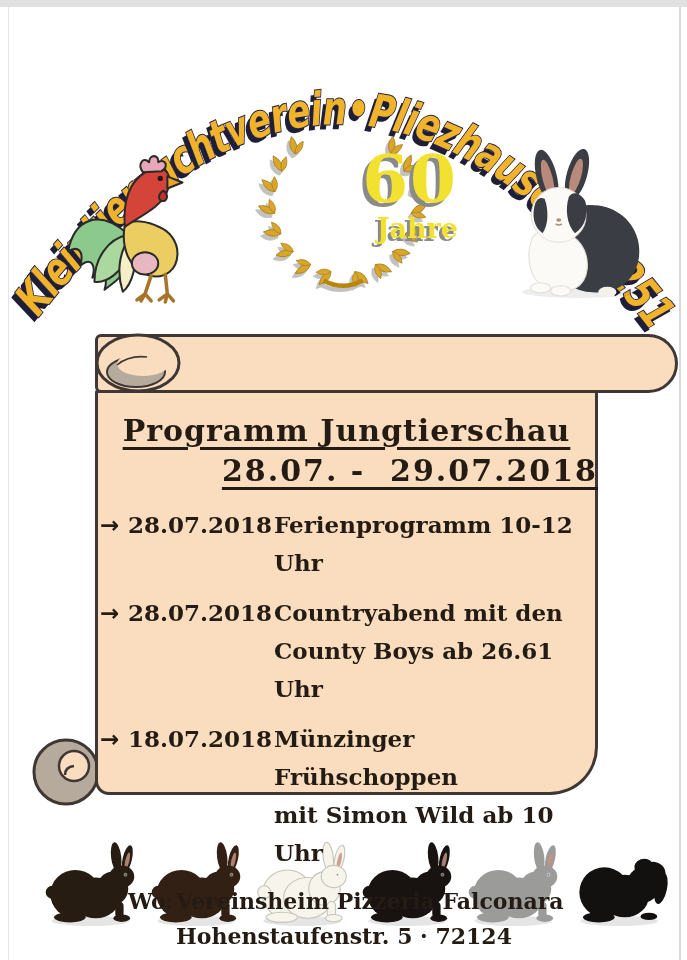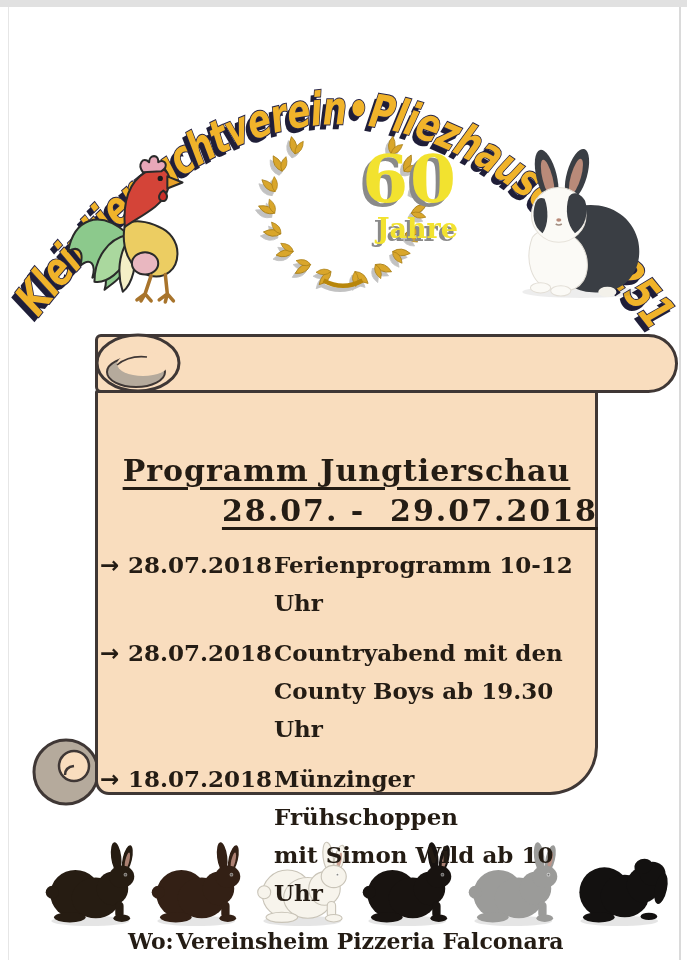--- a/index.html
+++ b/index.html
@@ -25,21 +25,21 @@
   .curl-bottom{position:absolute;left:26px;top:730px;width:82px;height:82px;}
   .scroll-body{position:absolute;left:95px;top:390px;width:503px;height:405px;
         background:#f9ddbe;border:3px solid #3f3735;box-sizing:border-box;
         border-radius:2px 2px 48px 14px;}
   .scroll-band{position:absolute;left:95px;top:334px;width:583px;height:59px;
         background:#f9ddbe;border:3px solid #3f3735;box-sizing:border-box;
         border-radius:6px 30px 30px 6px;}
   .curl-top{position:absolute;left:94px;top:332px;width:90px;height:64px;}
 
   .scroll-content{position:absolute;left:95px;top:390px;width:503px;height:405px;
-        color:#241c14;font-weight:700;z-index:4;margin-top:40px;}
+        color:#241c14;font-weight:700;z-index:4;}
   .prog-title{margin-top:24px;text-align:center;font-size:30px;line-height:34px;letter-spacing:1px;
         text-decoration:underline;text-decoration-thickness:3px;text-underline-offset:6px;}
   .prog-dates{margin-top:6px;text-align:right;font-size:30px;line-height:34px;letter-spacing:2px;
         white-space:pre;text-decoration:underline;text-decoration-thickness:3px;text-underline-offset:6px;}
   .events{margin-top:18px;}
   .event{display:grid;grid-template-columns:28px 146px auto;padding-left:5px;
         font-size:23px;line-height:38px;margin-bottom:12px;}
   .event .arrow{font-family:"DejaVu Sans",sans-serif;font-weight:600;font-size:23px;}
   .location{display:grid;grid-template-columns:48px auto;padding-left:33px;
         font-size:22px;line-height:35px;margin-top:6px;}
@@ -166,21 +166,21 @@
         <span>
           <div>Ferienprogramm 10-12 Uhr</div>
           <div></div>
         </span>
       </div>
       <div class="event">
         <span class="arrow">→</span>
         <span>28.07.2018</span>
         <span>
           <div>Countryabend mit den</div>
-          <div>County Boys ab 19.30 Uhr</div>
+          <div>County Boys ab 26.61 Uhr</div>
         </span>
       </div>
       <div class="event">
         <span class="arrow">→</span>
         <span>18.07.2018</span>
         <span>
           <div>Münzinger Frühschoppen</div>
           <div>mit Simon Wild ab 10 Uhr</div>
         </span>
       </div>

